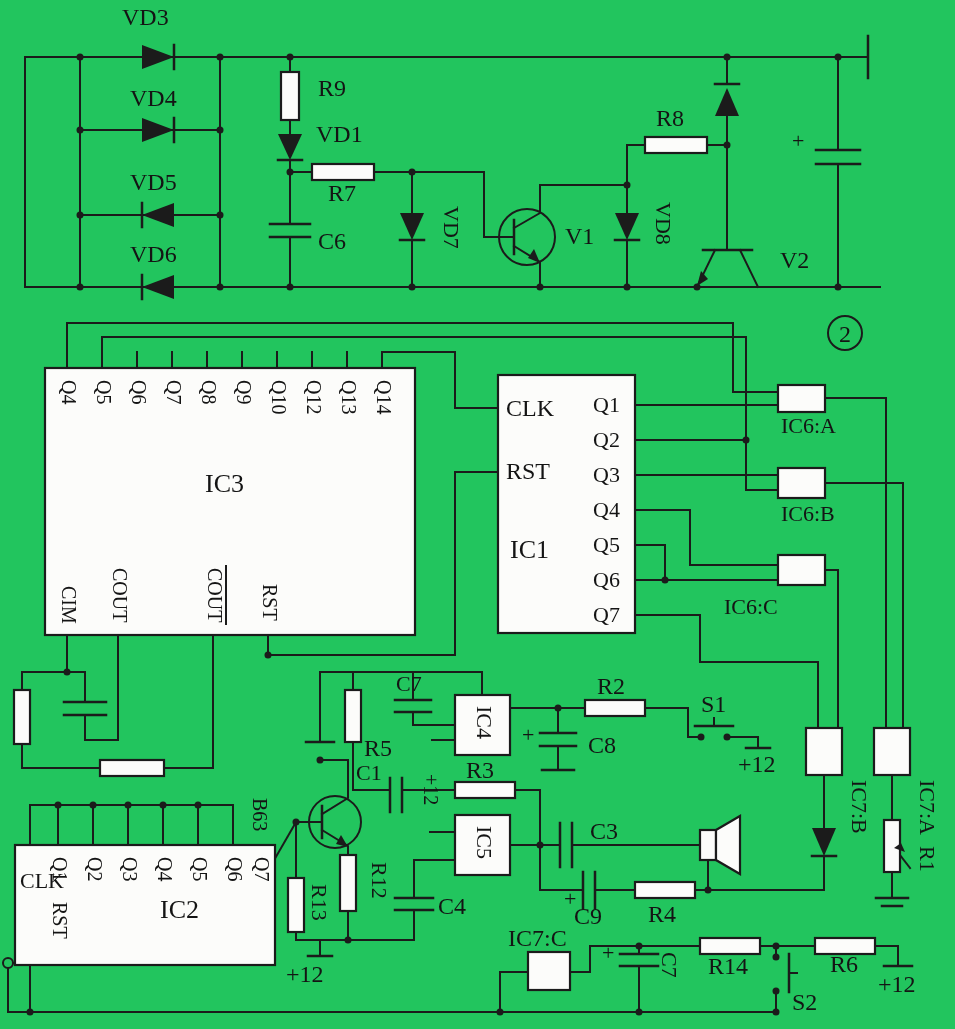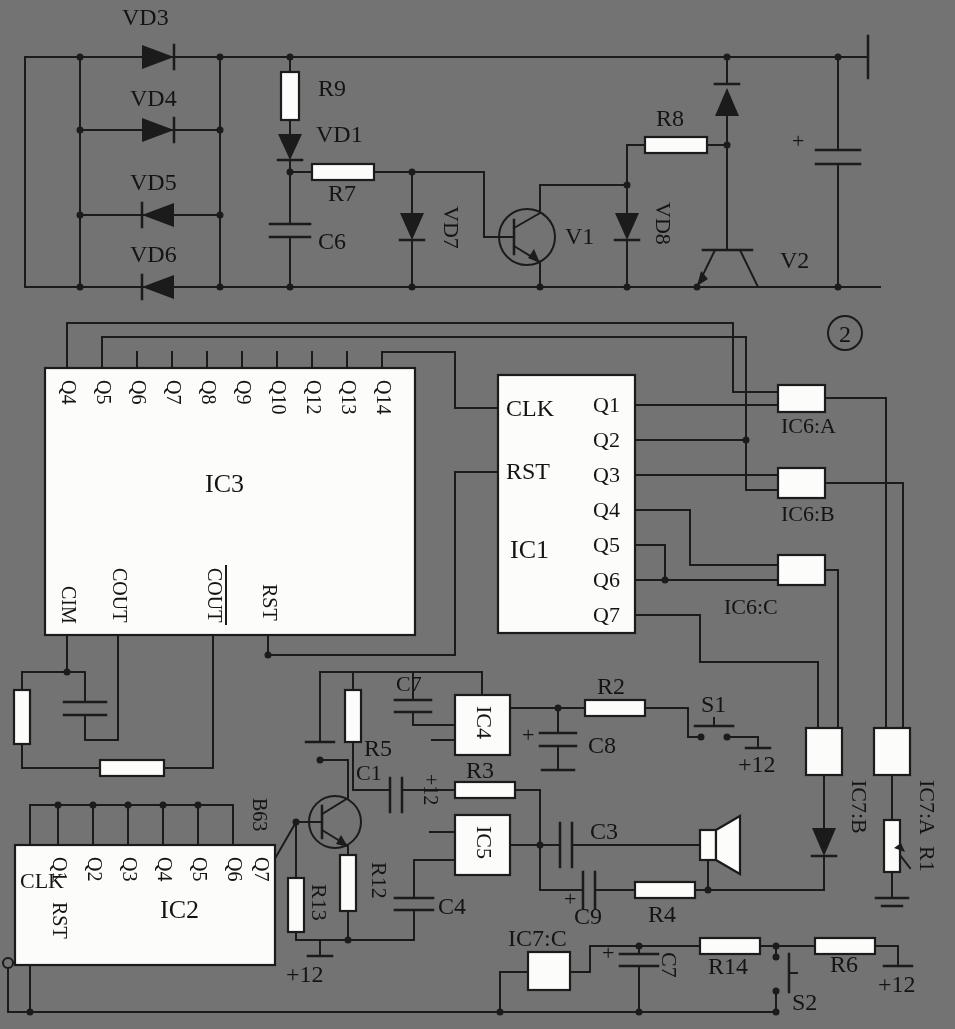--- a/index.html
+++ b/index.html
@@ -1,16 +1,16 @@
 <!DOCTYPE html>
 <html><head>
 <meta charset="utf-8">
 <style>
   html,body{margin:0;padding:0;background:#e8e8e4;}
-  .page{position:relative;width:955px;height:1029px;background:#737373;overflow:hidden;margin:0 auto;}
+  .page{position:relative;width:955px;height:1029px;background:#22c55e;overflow:hidden;margin:0 auto;}
   svg{display:block;}
   .w{stroke:#1b1b1b;stroke-width:2;fill:none;stroke-linecap:square;}
   .w3{stroke:#1b1b1b;stroke-width:2.5;fill:none;stroke-linecap:square;}
   .cmp{stroke:#1b1b1b;stroke-width:2.2;fill:#fcfcfa;}
   .fillb{fill:#1b1b1b;stroke:none;}
   .dot{fill:#1b1b1b;stroke:none;}
   text{fill:#141414;font-family:"Liberation Serif","DejaVu Serif",serif;}
   .t20{font-size:20px;}
   .t22{font-size:22px;}
   .t24{font-size:24px;}

